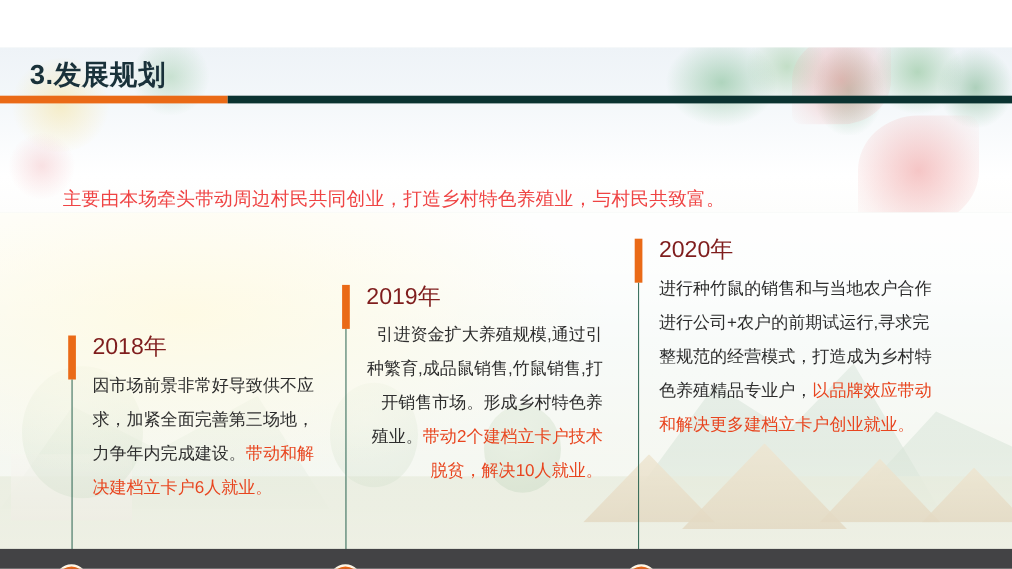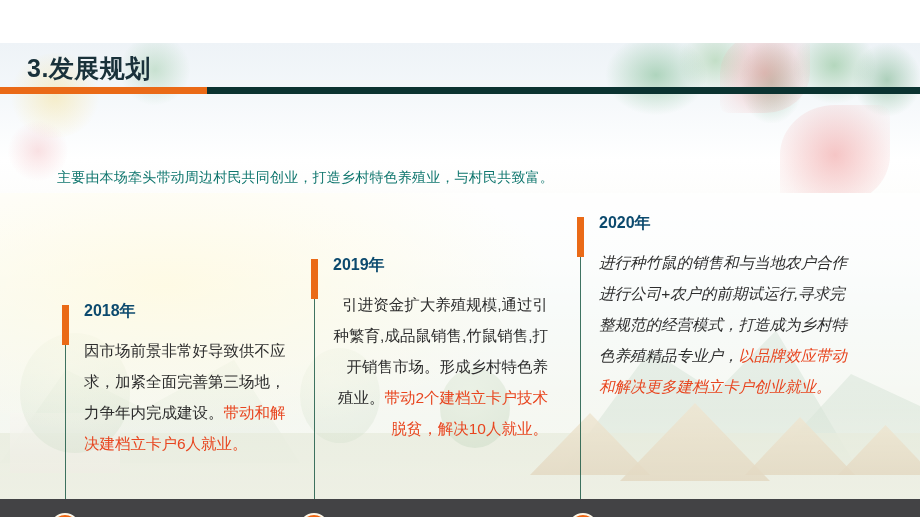--- a/index.html
+++ b/index.html
@@ -120,52 +120,52 @@
   }
 
   
   .intro-head{
     position:absolute;left:57px;top:83px;
     font-size:23px;font-weight:bold;color:#0e7a47;
     letter-spacing:.5px;white-space:nowrap;
   }
   .intro-body{
     position:absolute;left:57px;top:126px;
-    font-size:14px;color:#0f766e;letter-spacing:.2px;white-space:nowrap;
+    font-size:17px;color:#ef4444;letter-spacing:.2px;white-space:nowrap;
   }
 
   
   .col{position:absolute;}
   .col .marker{
     position:absolute;left:0;top:0;width:7px;height:40px;background:#ea6a17;
   }
   .col .stem{
     position:absolute;left:3px;top:40px;width:1px;background:#1d5b47;opacity:.85;
   }
   .col .year{
     position:absolute;left:22px;top:-4px;
-    font-size:16px;font-weight:bold;color:#0c4a6e;white-space:nowrap;
+    font-size:21px;font-weight:normal;color:#7f1d1d;white-space:nowrap;
   }
   .col .para{
     position:absolute;left:22px;top:30px;
     font-size:15.5px;line-height:31px;color:#2d2d2d;
   }
   .col .para .hl{color:#e8451f;}
 
   #col2018{left:62px;top:262px;}
   #col2018 .stem{height:215px;}
   #col2018 .para{width:215px;}
 
   #col2019{left:311px;top:216px;}
   #col2019 .stem{height:261px;}
   #col2019 .para{width:215px;text-align:right;}
 
   #col2020{left:577px;top:174px;}
   #col2020 .stem{height:303px;}
-  #col2020 .para{width:250px;font-style:italic;}
+  #col2020 .para{width:250px;}
 
   
   .footer{
     position:absolute;left:0;bottom:0;width:920px;height:57px;background:#434345;
   }
   .dash{
     position:absolute;left:0;top:28px;width:920px;height:0;
     border-top:2px dashed #f4f2ec;opacity:.92;
   }
   .node{

